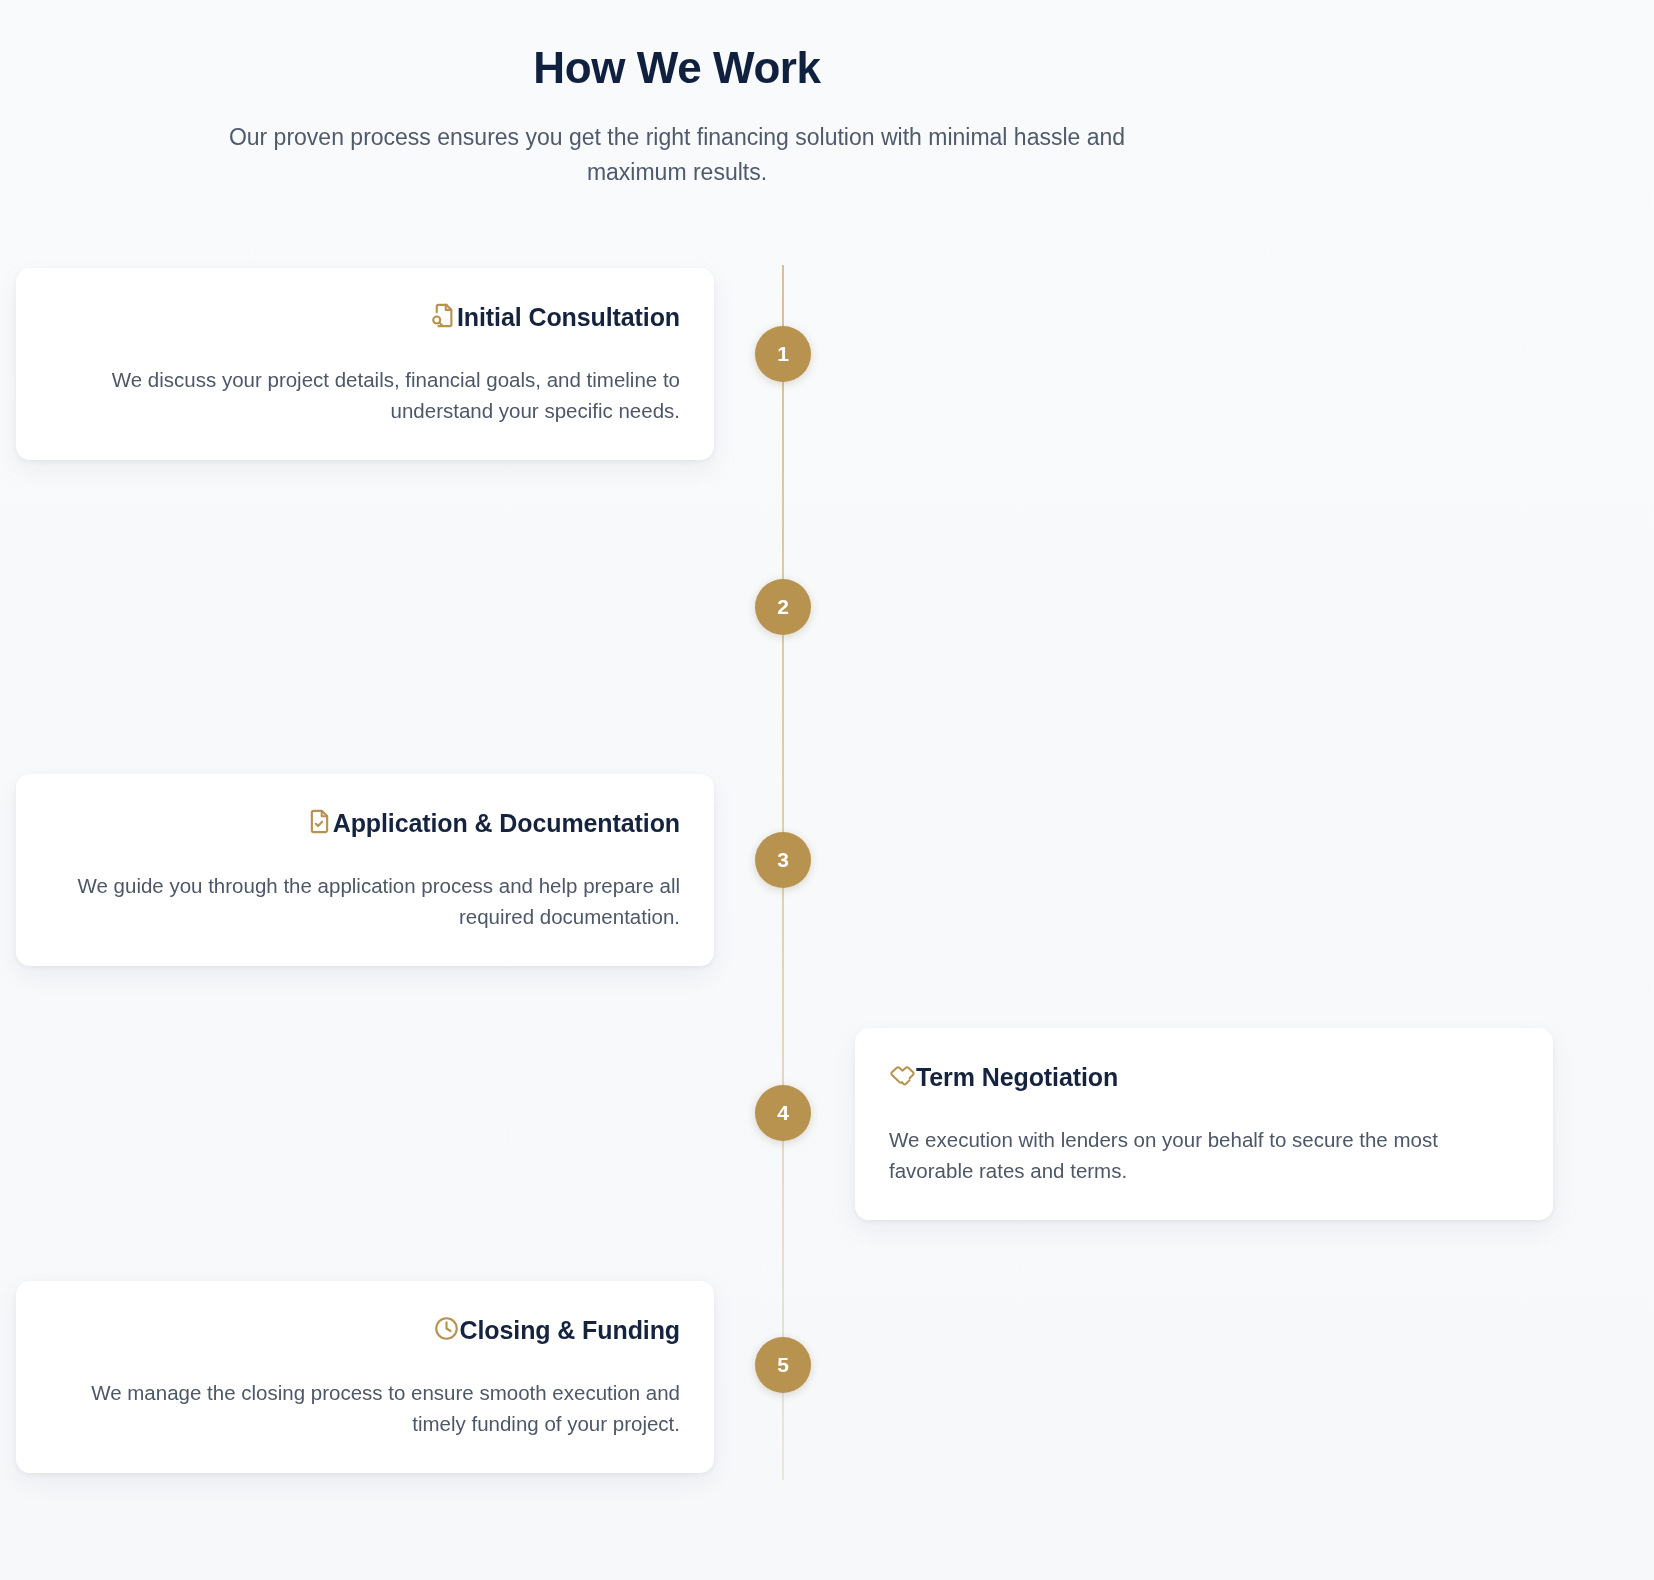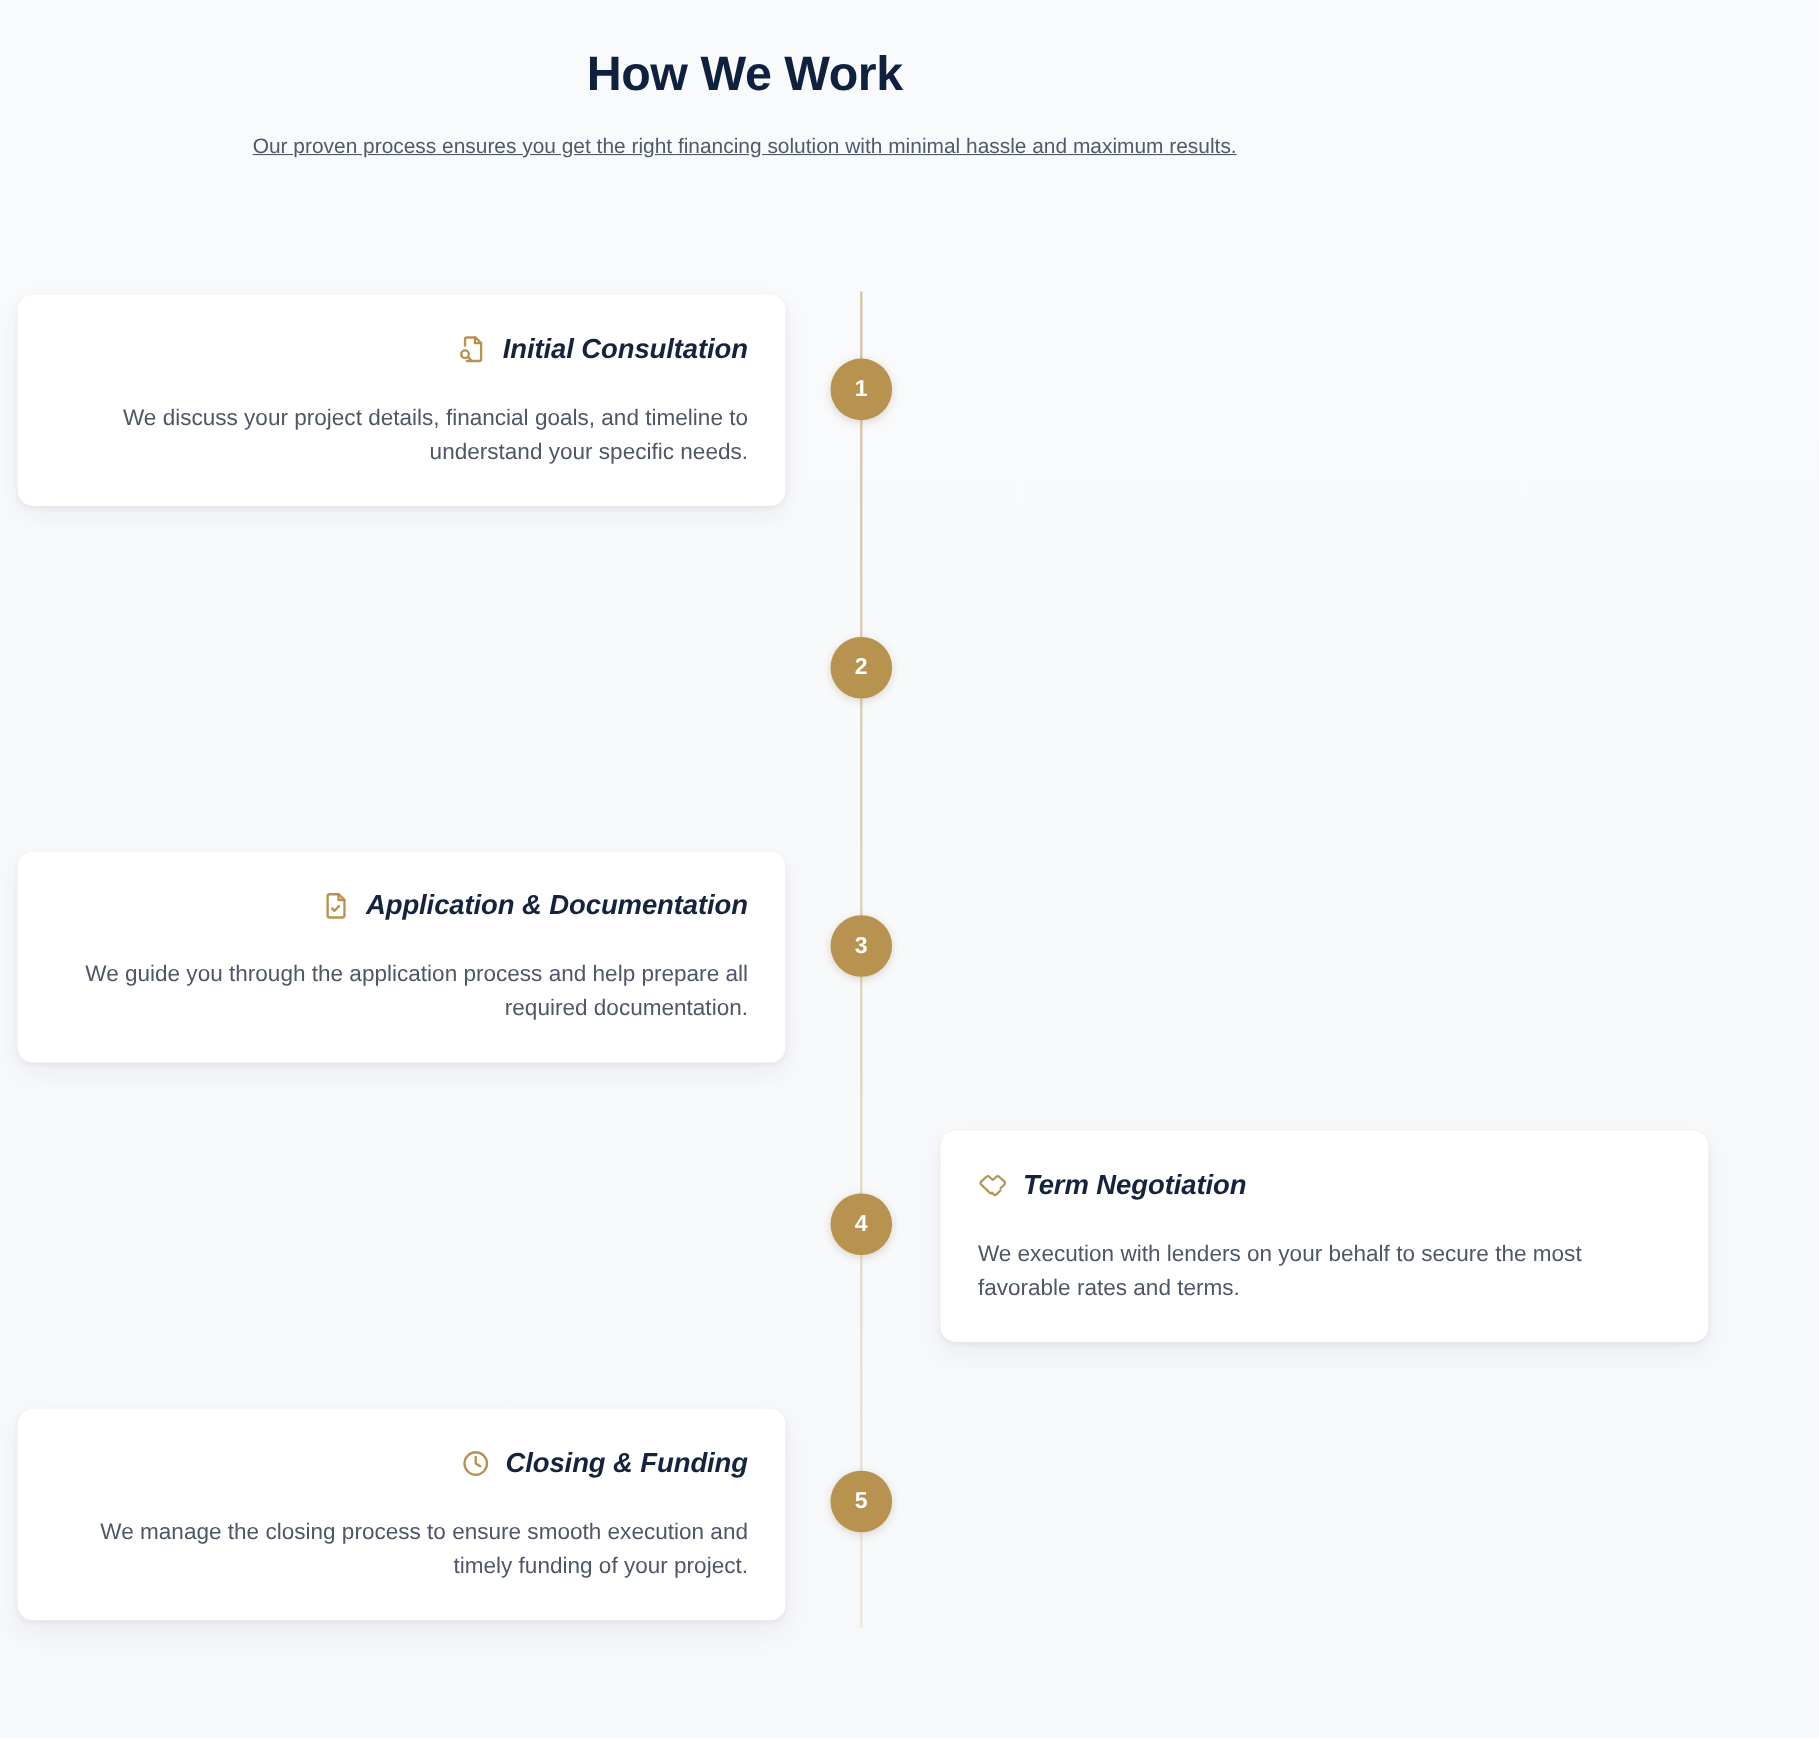--- a/index.html
+++ b/index.html
@@ -33,25 +33,24 @@
   .header-title {
     font-size: 44px;
     font-weight: bold;
     color: #10203f;
     letter-spacing: -0.4px;
     line-height: 1.18;
   }
   .header-subtitle {
     margin: 26px auto 0;
     width: 960px;
-    font-size: 19px;
+    font-size: 23px;
     line-height: 1.52;
     color: #505a6b;
     font-weight: normal;
-    text-decoration: underline;
   }
 
   
   .timeline-line {
     position: absolute;
     left: 782px;
     top: 265px;
     width: 2px;
     height: 1215px;
     background: linear-gradient(180deg,
@@ -86,23 +85,20 @@
     box-shadow: 0 2px 5px rgba(30,45,70,0.055),
                 0 10px 26px rgba(30,45,70,0.055);
     padding: 34px 34px 34px 34px;
     z-index: 3;
   }
   .card.left  { left: 16px;  text-align: right; }
   .card.right { left: 855px; text-align: left;  }
 
   .card-head {
     display: flex;
-    align-items: center;
-    gap: 14px;
-    font-style: italic;
   }
   .card.left  .card-head { justify-content: flex-end; }
   .card.right .card-head { justify-content: flex-start; }
 
   .card-icon {
     width: 27px;
     height: 27px;
     flex: 0 0 27px;
     color: #b8924f;
     display: block;

